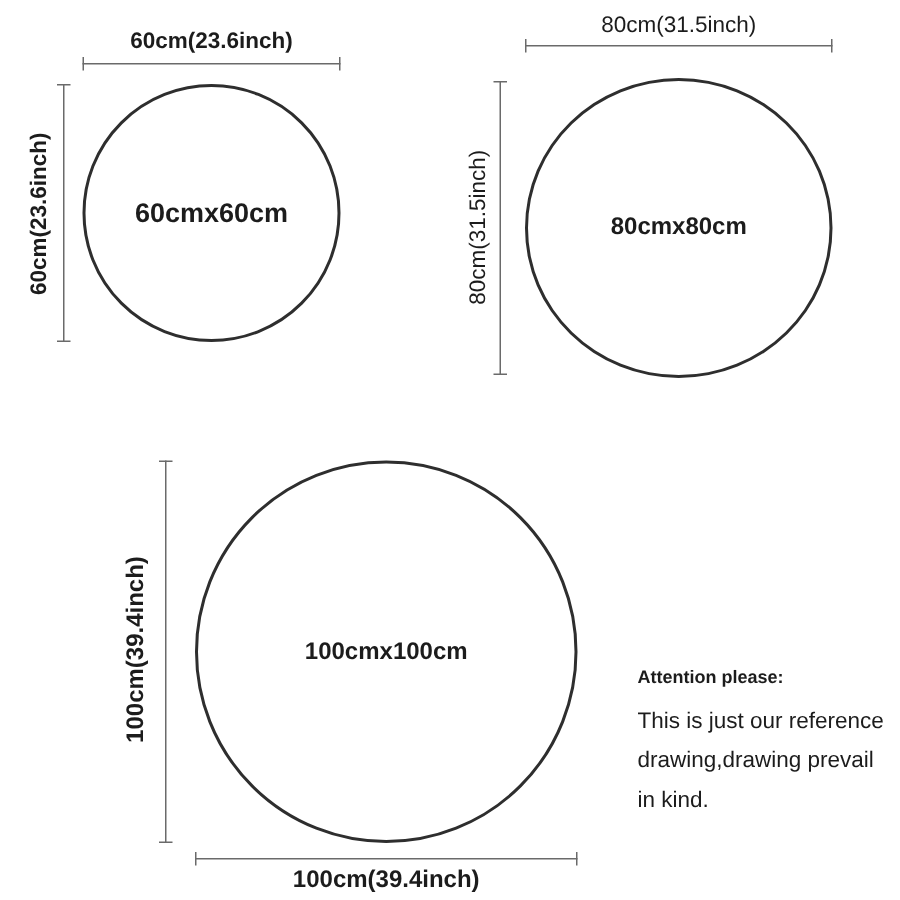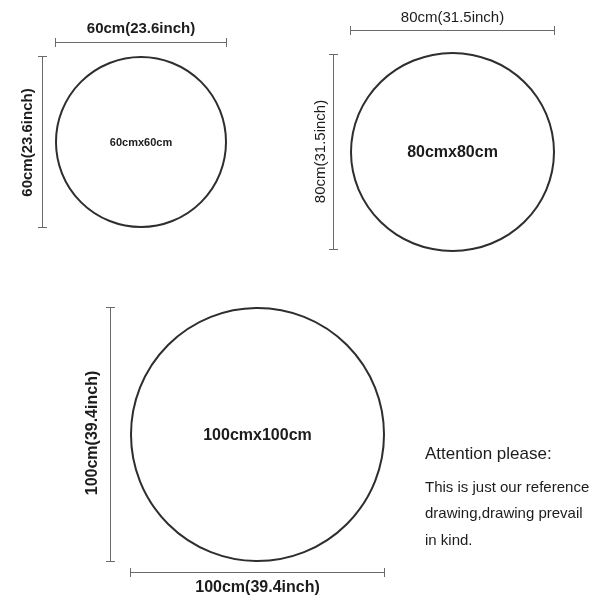--- a/index.html
+++ b/index.html
@@ -11,21 +11,21 @@
   .canvas{position:absolute;inset:0;}
 
   
   .circle{
     position:absolute;border:2px solid #2e2e2e;border-radius:50%;
     display:flex;align-items:center;justify-content:center;
     background:#ffffff;box-sizing:border-box;
   }
   .circle span{font-weight:bold;}
   .c60{left:55px;top:56px;width:172px;height:172px;}
-  .c60 span{font-size:11px;}
+  .c60 span{font-size:18px;}
   .c80{left:350px;top:52px;width:205px;height:200px;}
   .c80 span{font-size:16px;text-align:right;}
   .c100{left:130px;top:307px;width:255px;height:255px;}
   .c100 span{font-size:16px;}
 
   
   .dim{position:absolute;background:#6a6a6a;}
   .dim-h{height:1px;}
   .dim-v{width:1px;}
   .dim-h::before,.dim-h::after{
@@ -51,21 +51,21 @@
   .bold{font-weight:bold;}
   .lw60{left:55px;top:19px;width:172px;}
   .lh60{left:-60px;top:134px;width:172px;transform:rotate(-90deg);transform-origin:center;}
   .lw80{left:350px;top:8px;width:205px;}
   .lh80{left:221px;top:143px;width:196px;transform:rotate(-90deg);transform-origin:center;}
   .lw100{left:130px;top:578px;width:255px;font-size:16px;}
   .lh100{left:-36px;top:424px;width:255px;font-size:16px;transform:rotate(-90deg);transform-origin:center;}
 
   
   .attention{position:absolute;left:425px;top:444px;width:172px;}
-  .attention .title{font-size:17px;font-weight:normal;margin:0 0 10px 0;}
+  .attention .title{font-size:12px;font-weight:bold;margin:0 0 10px 0;}
   .attention .body{font-size:15px;line-height:1.75;margin:0;}
 </style>
 </head>
 <body>
 
 <div class="canvas">
 
   <div class="dim dim-h dw60"></div>
   <div class="dlabel bold lw60">60cm(23.6inch)</div>
   <div class="dim dim-v dh60"></div>

